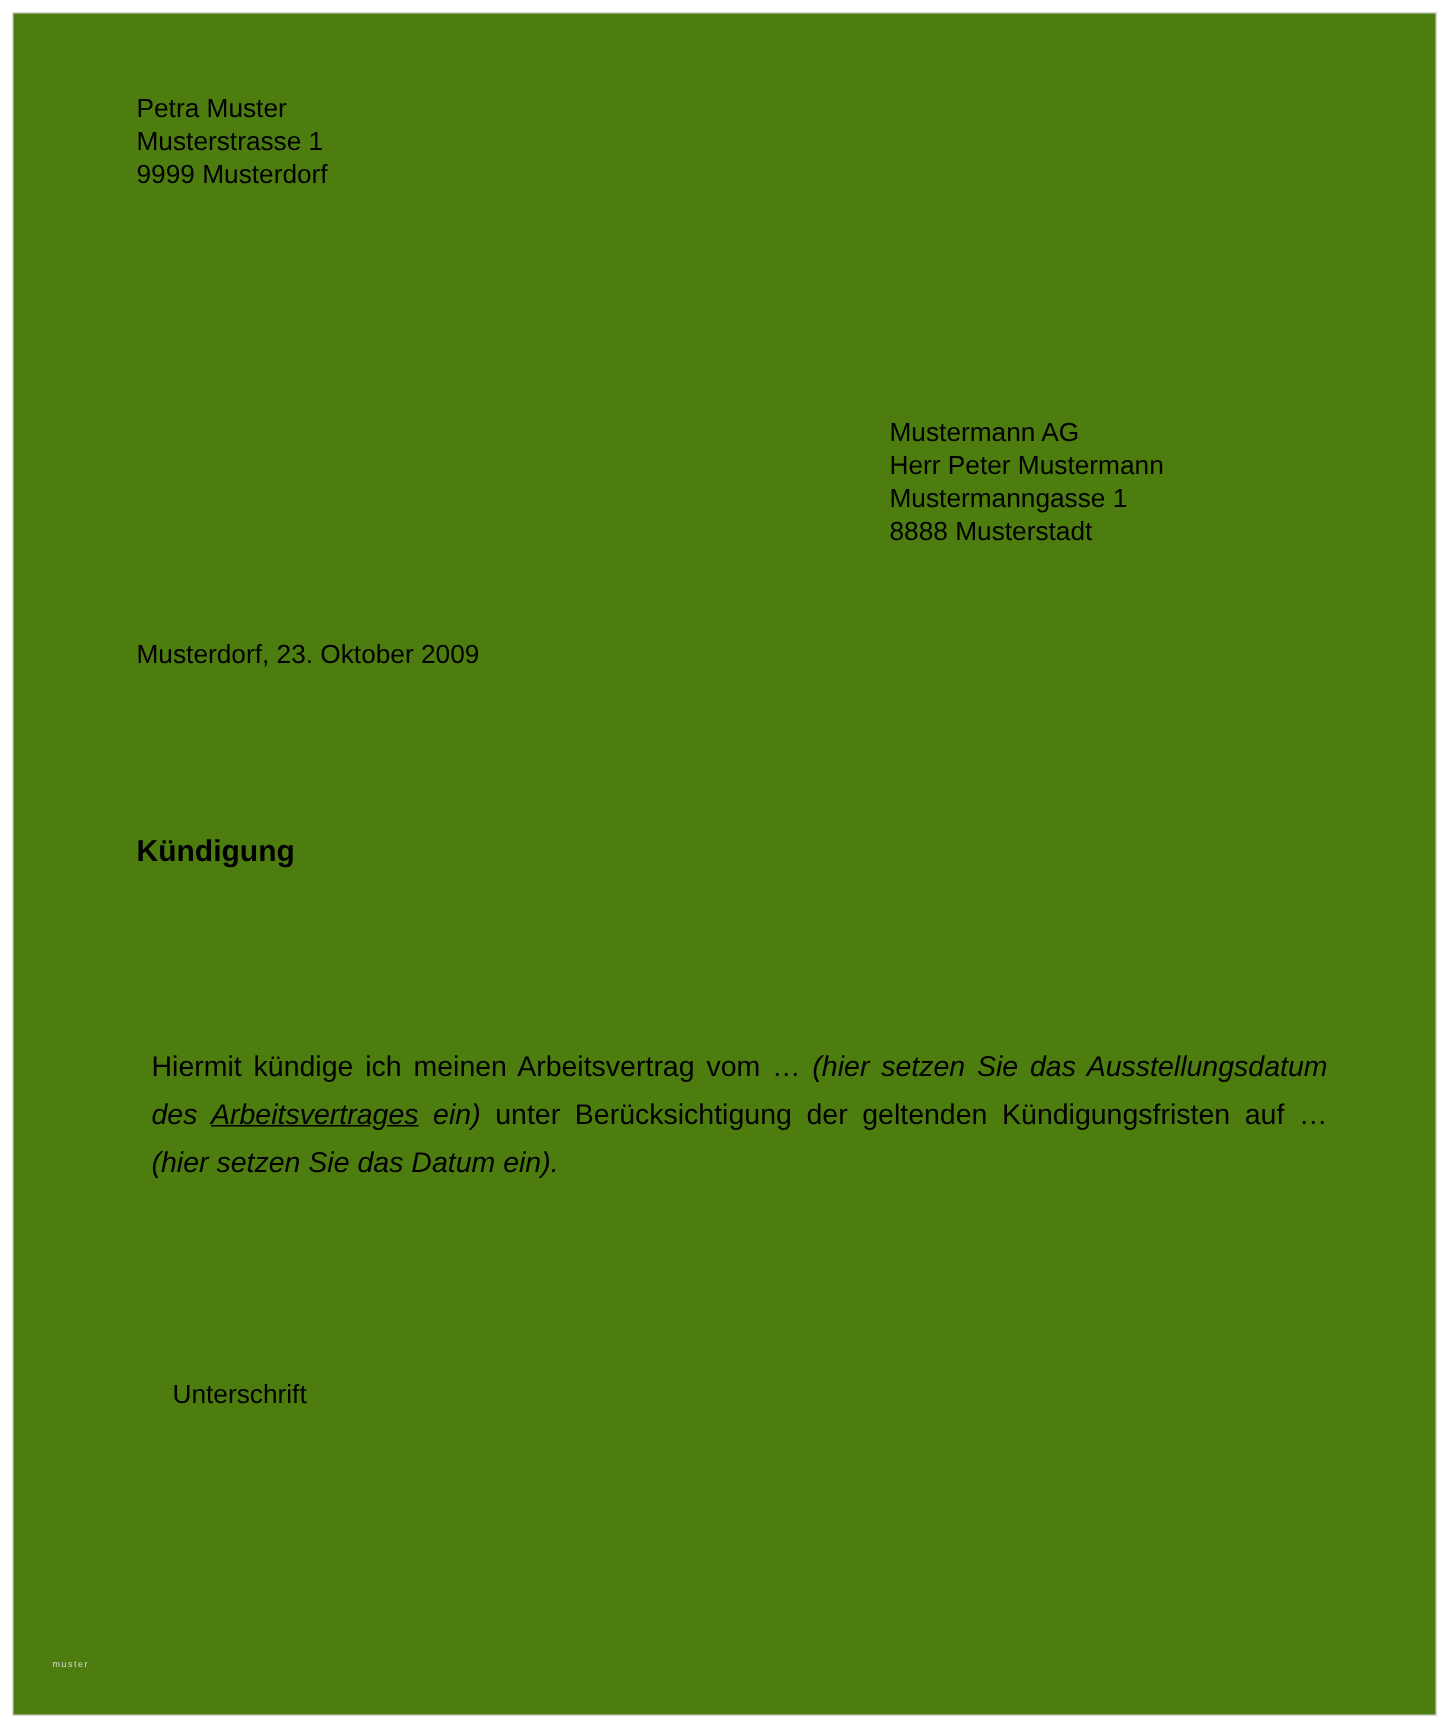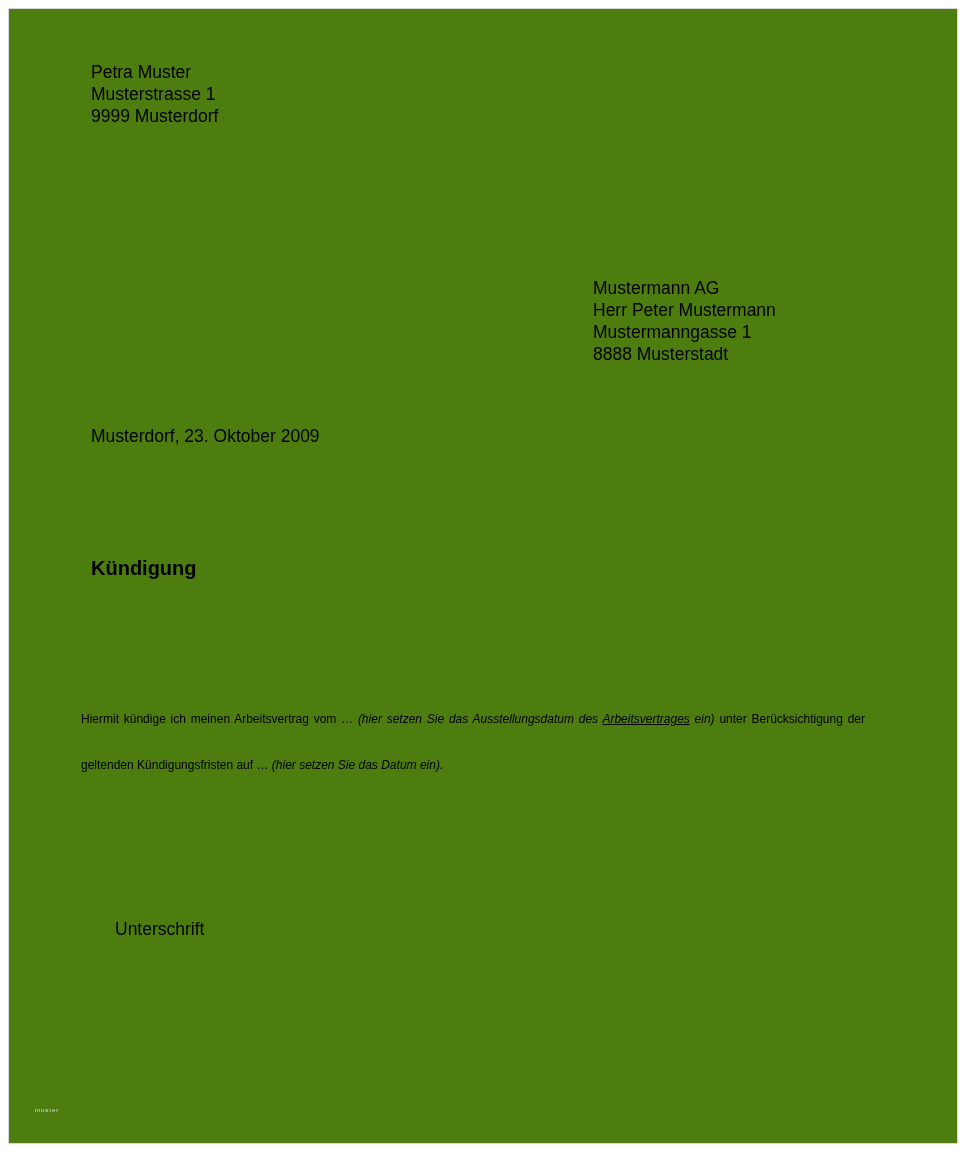--- a/index.html
+++ b/index.html
@@ -57,25 +57,25 @@
     top: 548px;
     font-weight: bold;
     font-size: 20px;
   }
   .salutation {
     left: 82px;
     top: 623px;
   }
   .body-par {
     position: absolute;
-    left: 72px;
+    left: 92px;
     top: 687px;
     width: 784px;
-    font-size: 12px;
-    line-height: 46px;
+    font-size: 19px;
+    line-height: 32px;
     text-align: justify;
   }
   .body-par .ital {
     font-style: italic;
   }
   .body-par .ital-u {
     font-style: italic;
     text-decoration: underline;
   }
   .closing {

